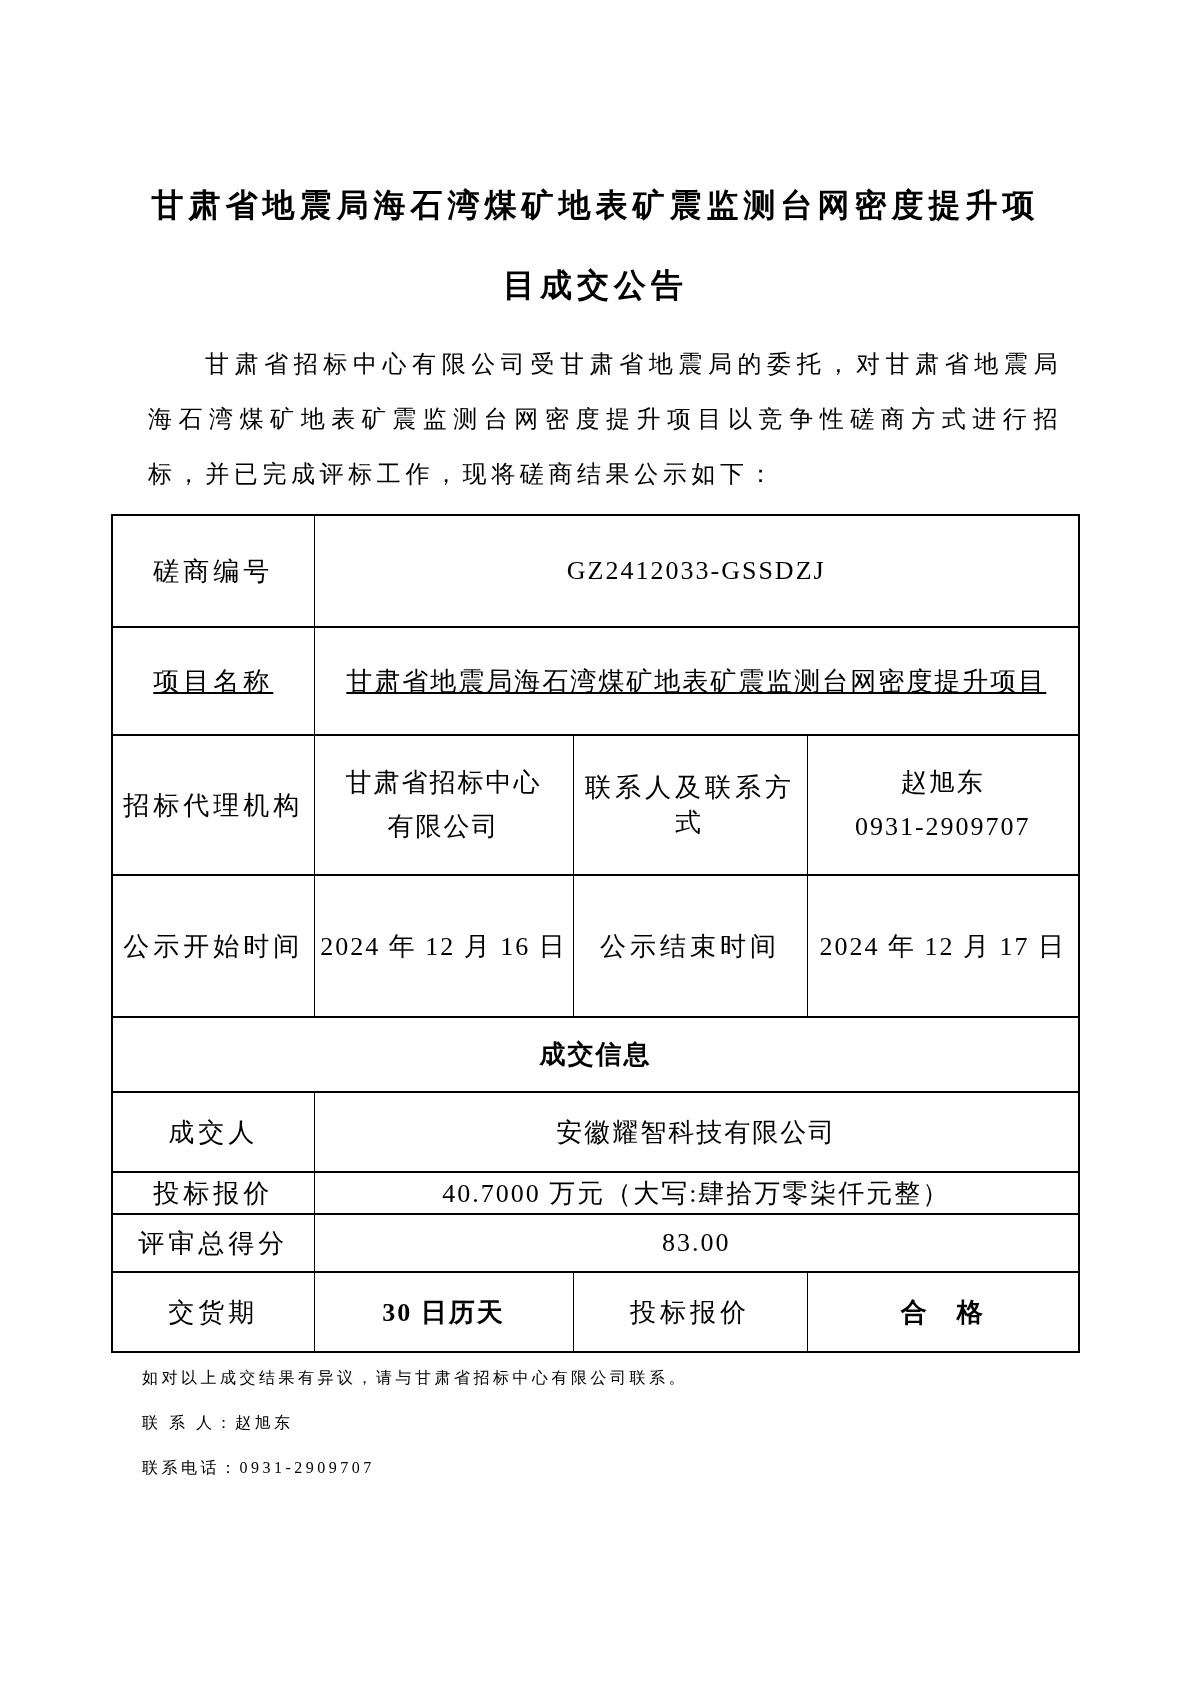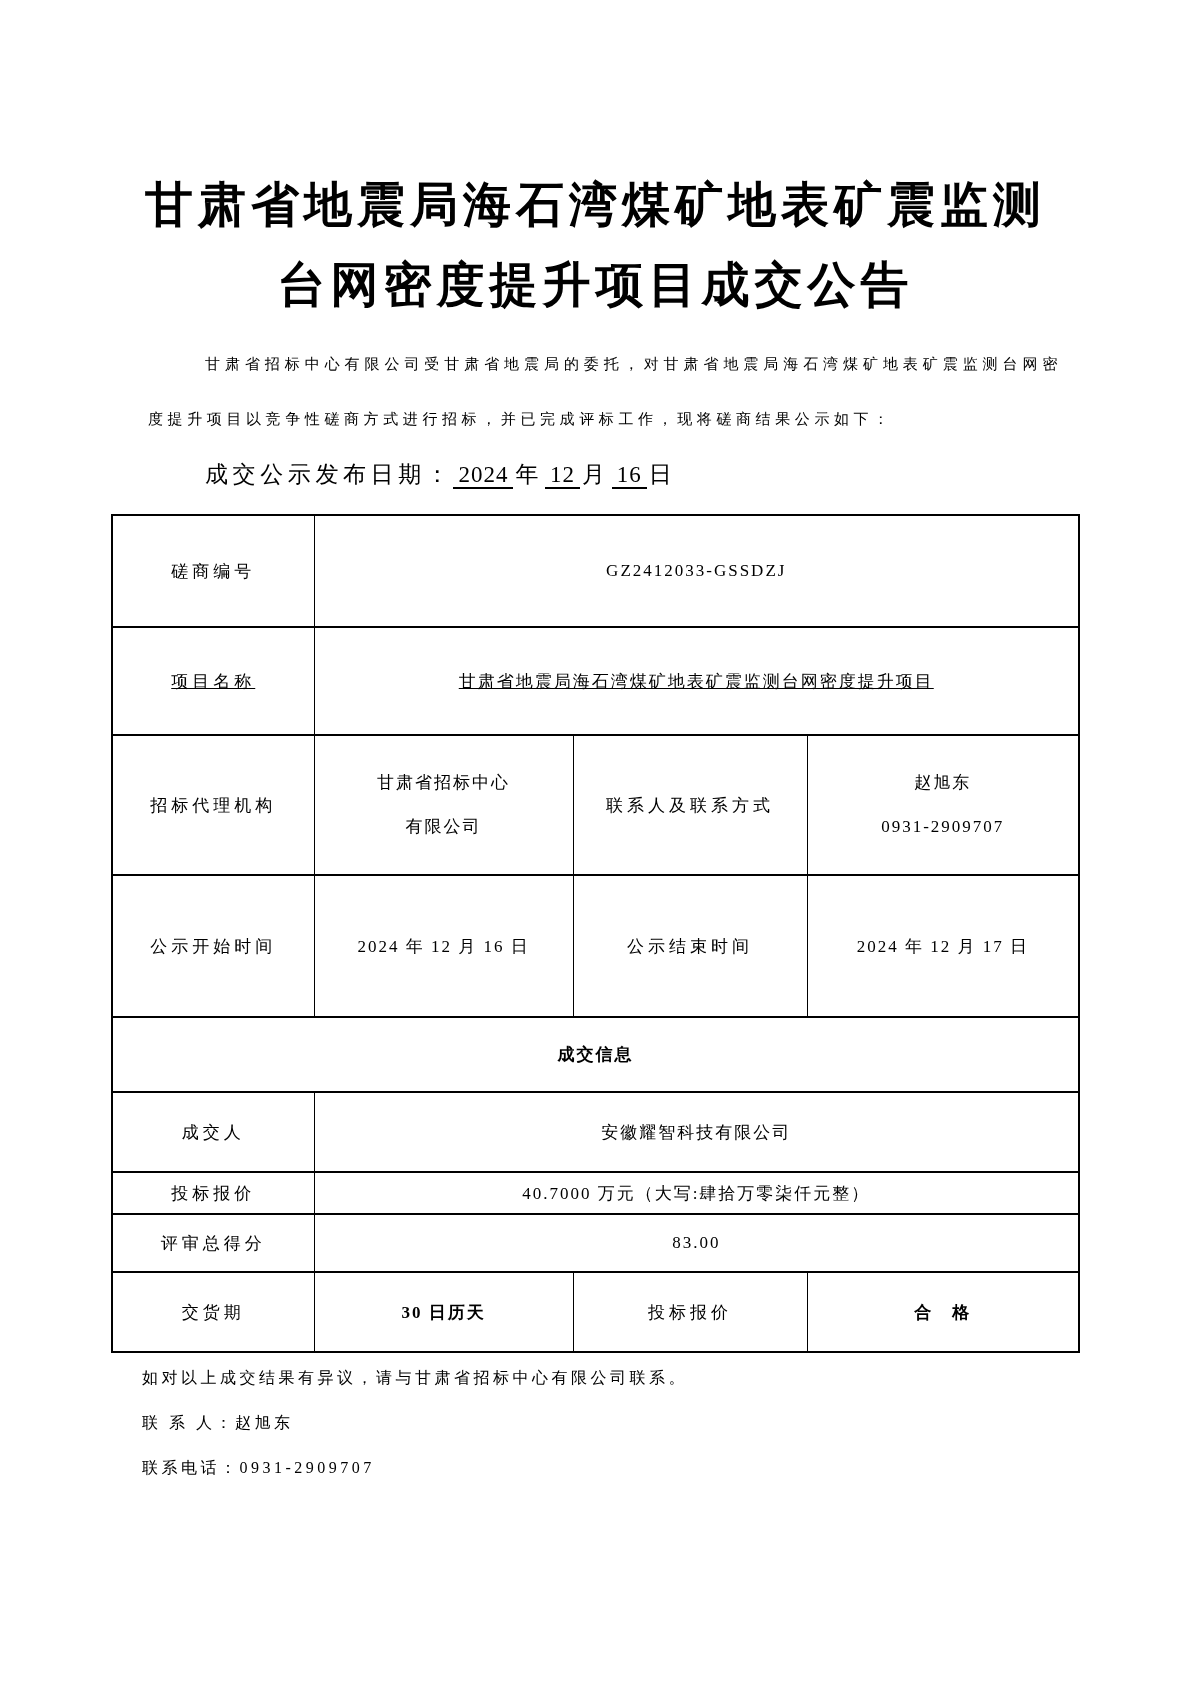--- a/index.html
+++ b/index.html
@@ -11,28 +11,28 @@
     color: #000;
     font-family: "Liberation Serif", "DejaVu Serif", serif;
     overflow: hidden;
   }
   .title {
     margin: 165px auto 0 auto;
     width: 920px;
     text-align: center;
     font-family: "Liberation Sans", "DejaVu Sans", sans-serif;
     font-weight: bold;
-    font-size: 48px;
+    font-size: 32px;
     line-height: 80px;
     letter-spacing: 5px;
   }
   .intro {
     margin: 12px 0 0 148px;
     width: 914px;
-    font-size: 15px;
+    font-size: 24px;
     line-height: 55px;
     letter-spacing: 4.6px;
     text-align: justify;
     text-indent: 57px;
   }
   .date-line {
     margin: 0 0 0 148px;
     width: 914px;
     font-size: 23px;
     line-height: 55px;
@@ -52,21 +52,21 @@
     table-layout: fixed;
     border: 2px solid #000;
   }
   table.award td {
     border-left: 1px solid #000;
     border-right: 1px solid #000;
     border-top: 2px solid #000;
     border-bottom: 2px solid #000;
     text-align: center;
     vertical-align: middle;
-    font-size: 17px;
+    font-size: 26px;
     letter-spacing: 2px;
     padding: 0;
     overflow: hidden;
   }
   table.award td.label { letter-spacing: 4px; }
   .r1 { height: 112px; }
   .r2 { height: 108px; text-decoration: underline; }
   .r3 { height: 140px; }
   .r4 { height: 142px; }
   .r5 { height: 75px; font-weight: bold; }
@@ -86,21 +86,20 @@
 </style>
 </head>
 <body>
 
 <div class="page">
 
   <h1 class="title">甘肃省地震局海石湾煤矿地表矿震监测台网密度提升项目成交公告</h1>
 
   <p class="intro">甘肃省招标中心有限公司受甘肃省地震局的委托，对甘肃省地震局海石湾煤矿地表矿震监测台网密度提升项目以竞争性磋商方式进行招标，并已完成评标工作，现将磋商结果公示如下：</p>
 
-  <p class="date-line"><span>成交公示发布日期：</span><span class="u">2024</span><span class="unit">年</span><span class="u">12</span><span class="unit">月</span><span class="u">16</span><span class="unit">日</span></p>
 
   <table class="award">
     <colgroup>
       <col style="width:202px">
       <col style="width:259px">
       <col style="width:234px">
       <col style="width:272px">
     </colgroup>
     <tbody>
         <tr class="r1">

